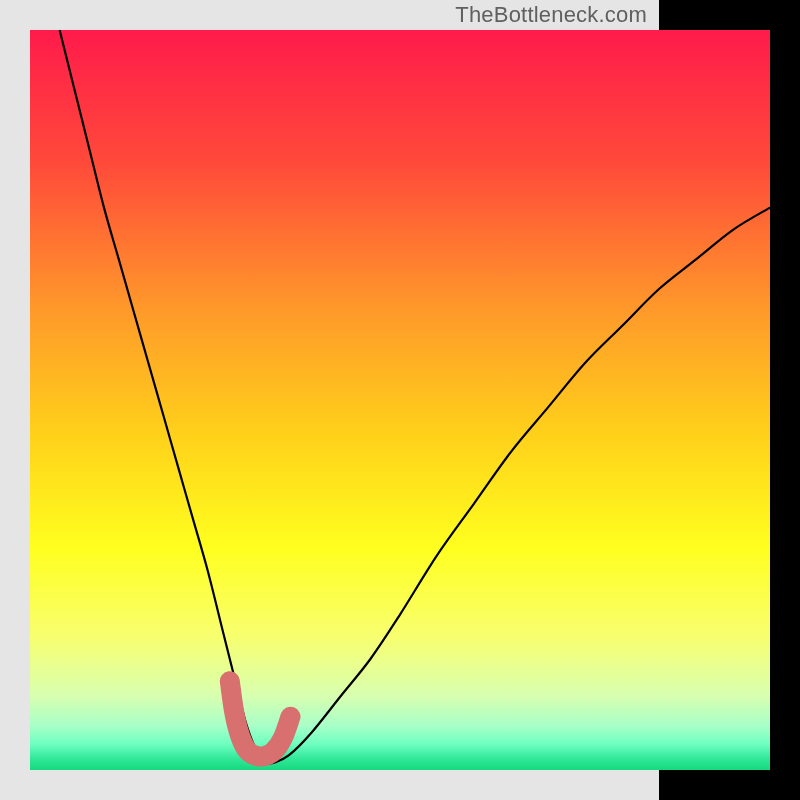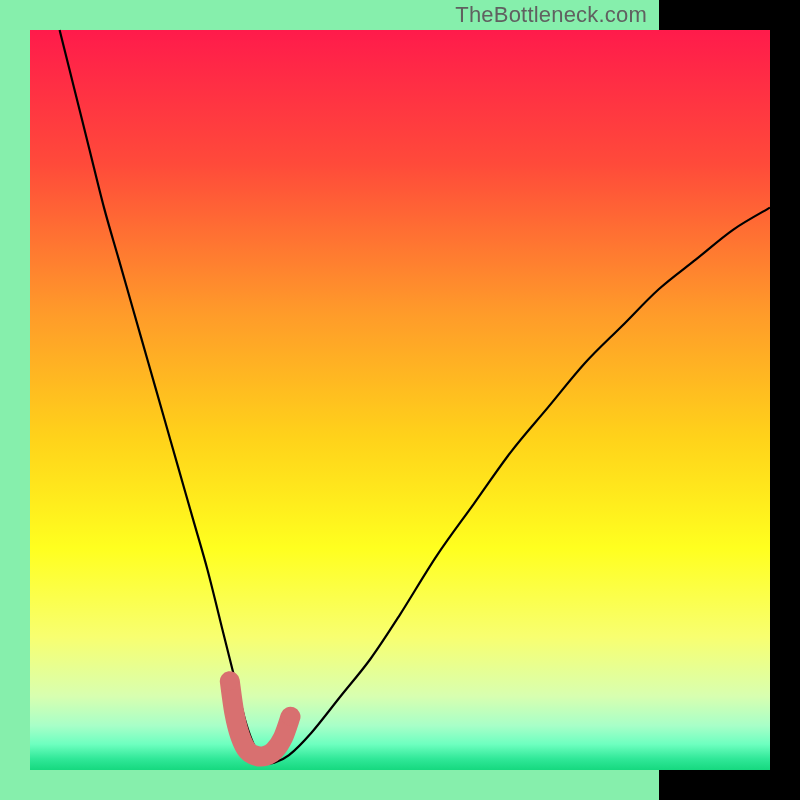--- a/index.html
+++ b/index.html
@@ -8,21 +8,21 @@
     width: 800px;
     height: 800px;
     background: #000;
     font-family: Arial, Helvetica, sans-serif;
     overflow: hidden;
   }
   .stage {
     position: relative;
     width: 659px;
     height: 800px;
-    background: #86efac;
+    background: #e5e5e5;
   }
   .watermark {
     position: absolute;
     top: 2px;
     right: 12px;
     color: #606060;
     font-size: 22px;
     font-weight: 500;
     letter-spacing: 0.2px;
     z-index: 5;

